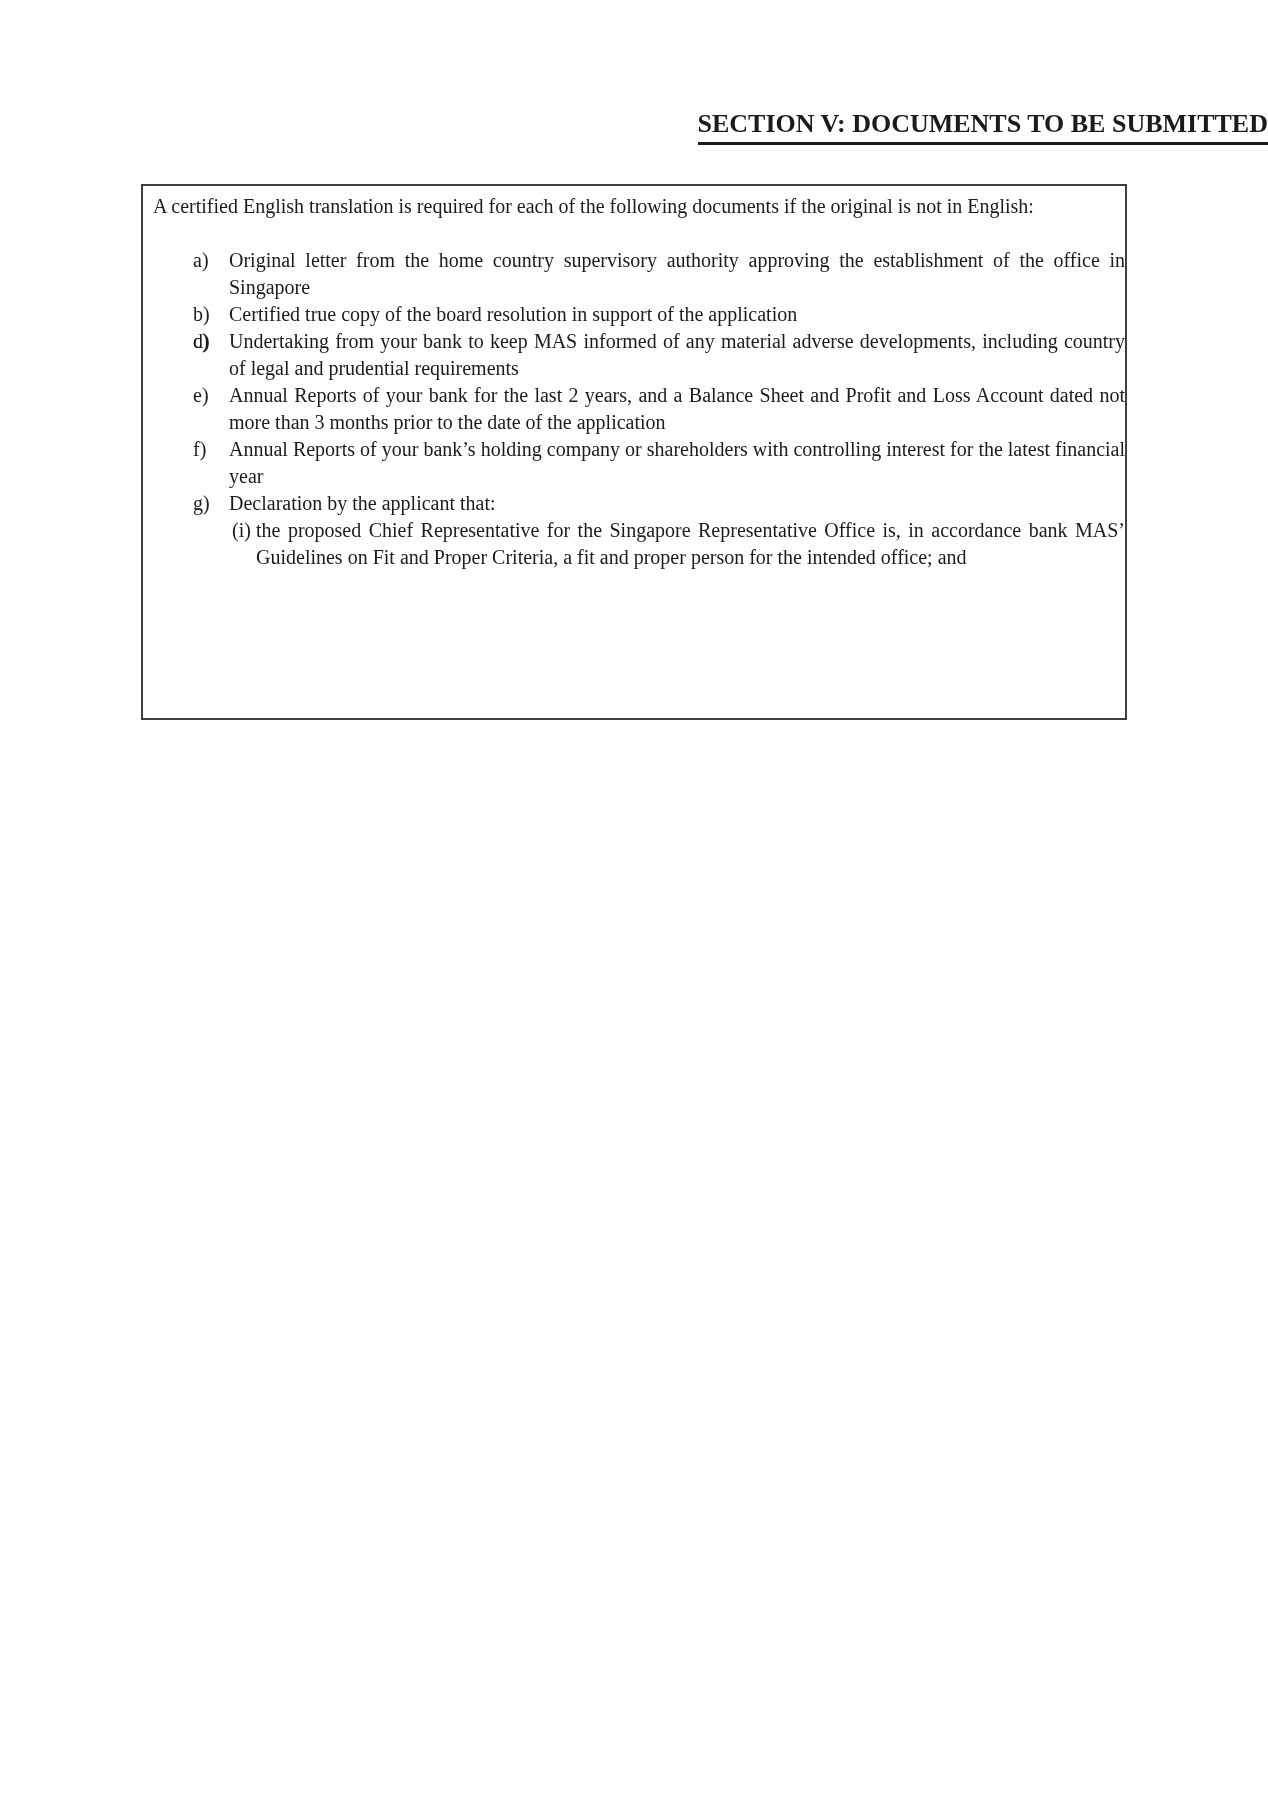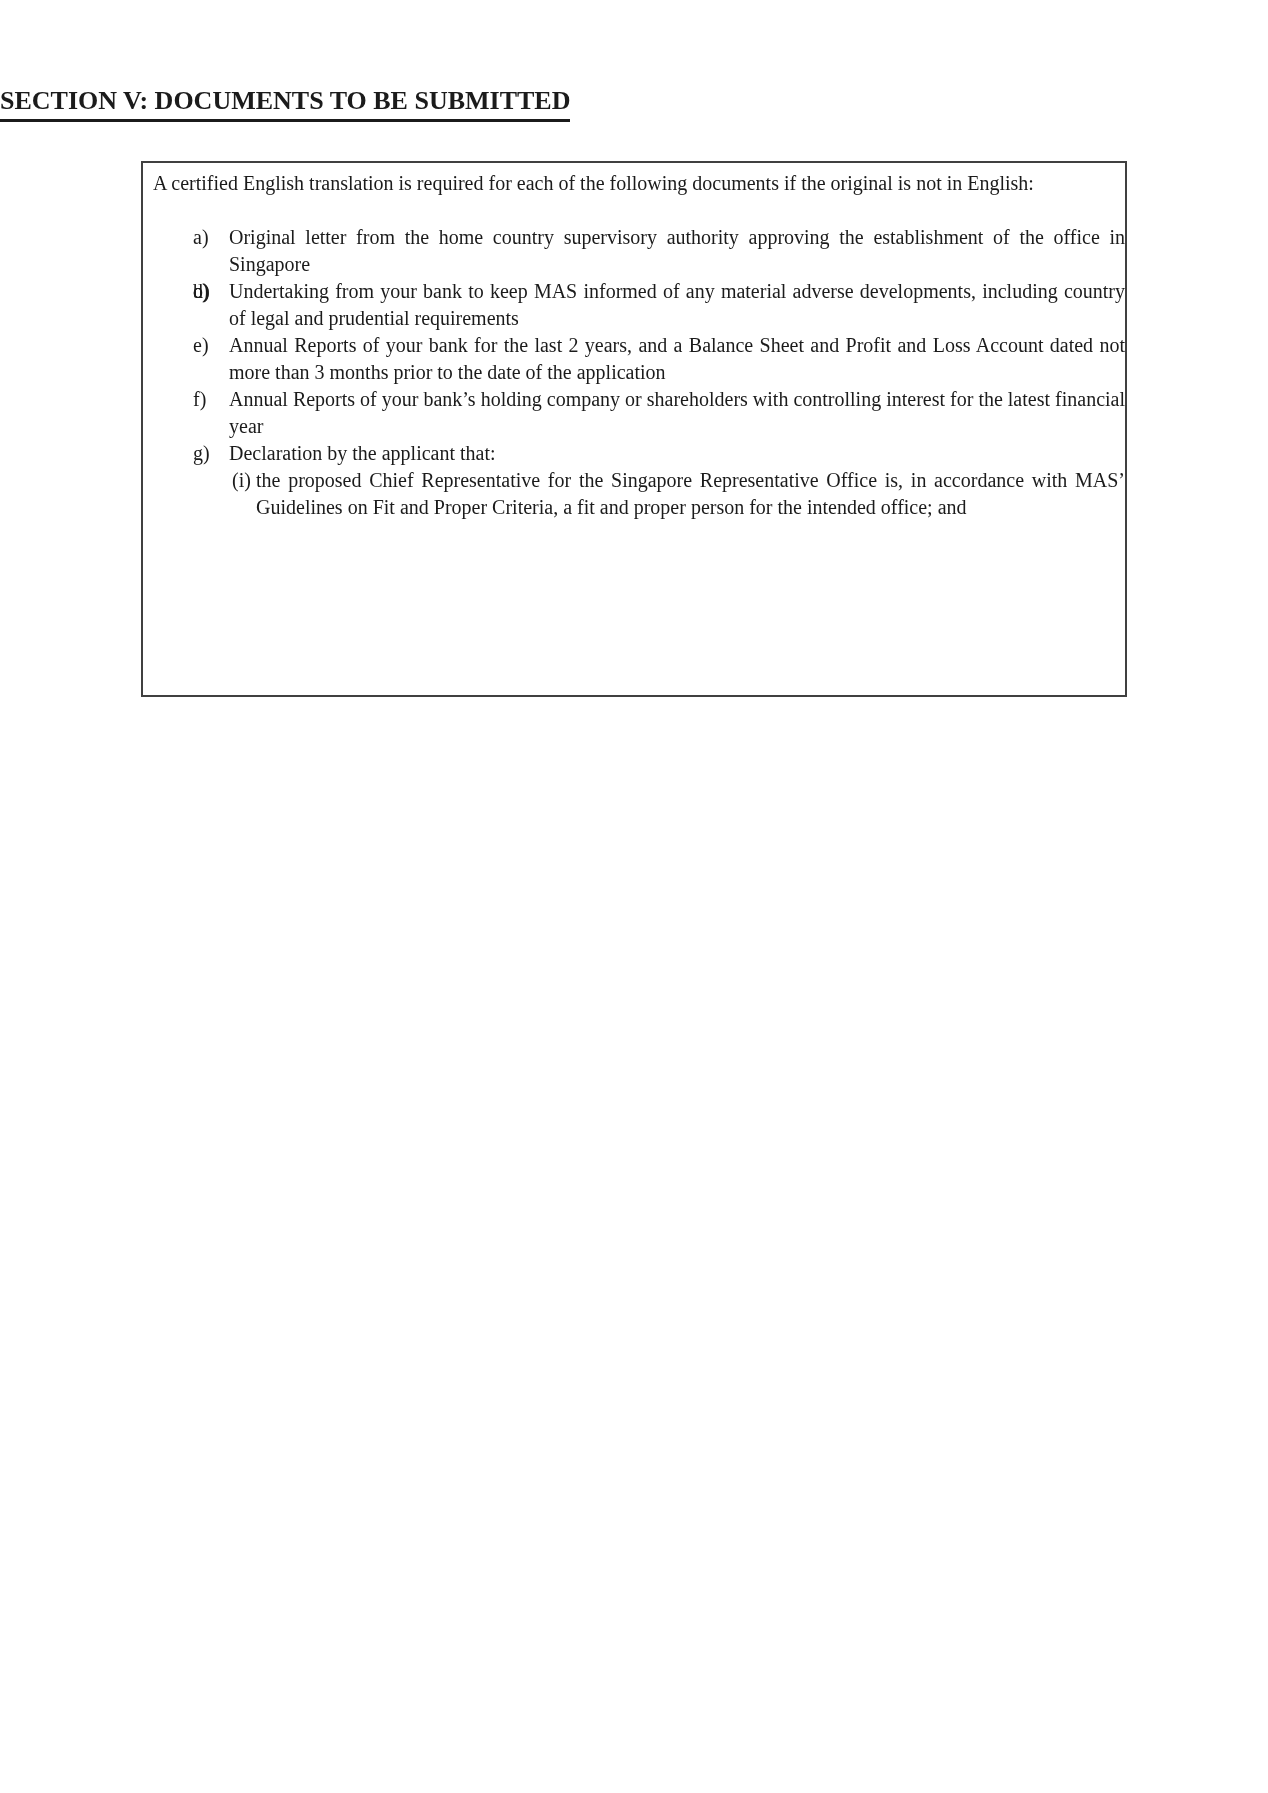--- a/index.html
+++ b/index.html
@@ -17,22 +17,22 @@
   .page {
     position: absolute;
     top: 0; left: 0;
     width: 1268px;
     height: 1793px;
     background: #ffffff;
     overflow: hidden;
   }
   .page-title {
     margin: 0;
-    padding-top: 86px;
-    text-align: left;
+    padding-top: 109px;
+    text-align: right;
     font-size: 26px;
     font-weight: bold;
     line-height: 1.15;
   }
   .page-title .underlined {
     display: inline-block;
     border-bottom: 3px solid #1b1b1b;
     padding-bottom: 3px;
   }
   .doc-box {
@@ -90,20 +90,21 @@
 
     <div class="doc-list">
 
       <div class="item">
         <span class="marker">a)</span>
         <span>Original letter from the home country supervisory authority approving the establishment of the office in Singapore</span>
       </div>
 
       <div class="item">
         <span class="marker">b)</span>
+        <span>Certified true copy of the board resolution in support of the application</span>
       </div>
 
       <div class="item">
         <span class="marker">c)</span>
       </div>
 
       <div class="item">
         <span class="marker">d)</span>
         <span>Undertaking from your bank to keep MAS informed of any material adverse developments, including country of legal and prudential requirements</span>
       </div>
@@ -118,20 +119,20 @@
         <span>Annual Reports of your bank’s holding company or shareholders with controlling interest for the latest financial year</span>
       </div>
 
       <div class="item">
         <span class="marker">g)</span>
         <span>Declaration by the applicant that:</span>
       </div>
 
       <div class="subitem">
         <span class="marker">(i)</span>
-        <span>the proposed Chief Representative for the Singapore Representative Office is, in accordance with MAS’ Guidelines on Fit and Proper Criteria, a fit and proper person for the intended office; and</span>
+        <span>the proposed Chief Representative for the Singapore Representative Office is, in accordance bank MAS’ Guidelines on Fit and Proper Criteria, a fit and proper person for the intended office; and</span>
       </div>
 
 
     </div>
   </div>
 
 </div>
 
 </body></html>

